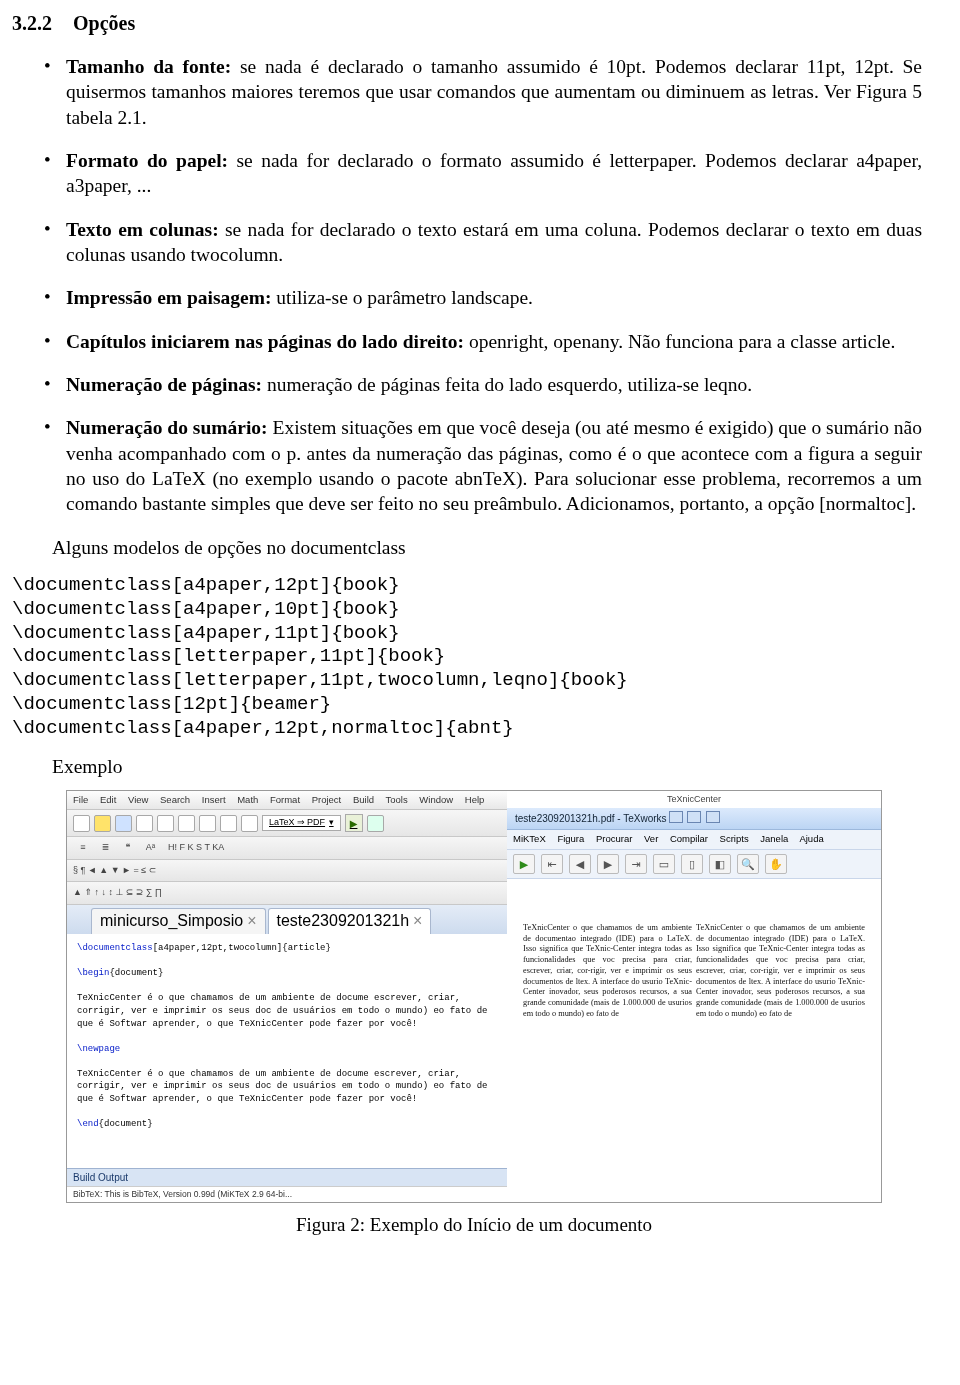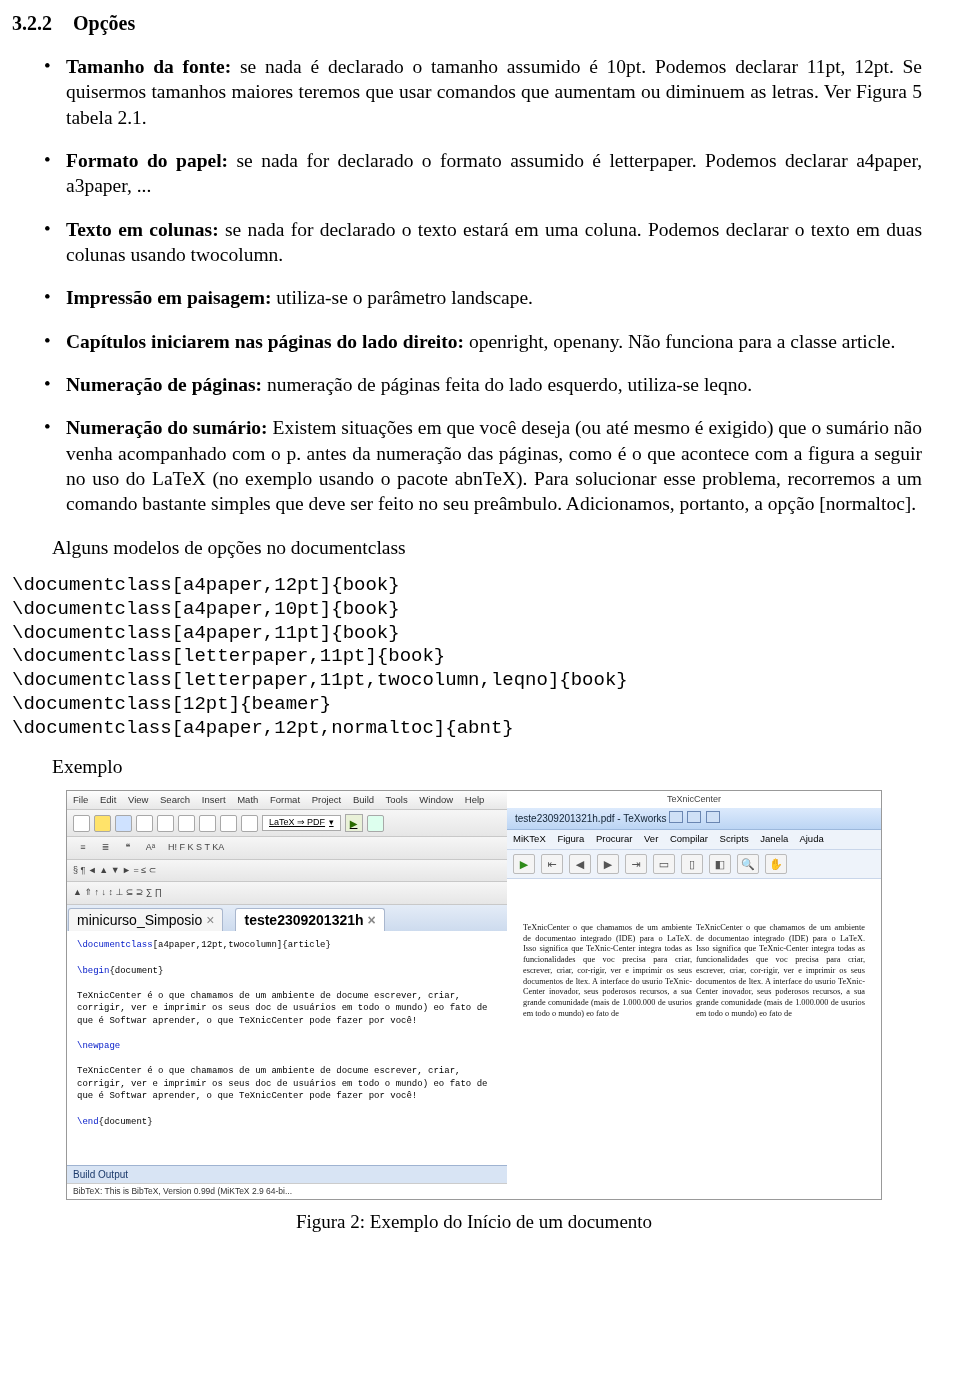--- a/index.html
+++ b/index.html
@@ -126,36 +126,36 @@
     .mock-tools2 {
       background: linear-gradient(#f6f6f6, #e6e6e6);
       padding: 5px 6px;
       border-bottom: 1px solid #c8c8c8;
       font-size: 9px;
       color: #444;
     }
     .mock-tools2 span.sym { display:inline-block; width: 20px; text-align:center; }
     .mock-tabs {
       background: linear-gradient(#e4ecf7, #cddbee);
-      padding: 3px 6px 0 1px;
+      padding: 3px 6px 0 24px;
       display: flex;
-      gap: 12px;
-      font-size: 14px;
+      gap: 2px;
+      font-size: 16px;
     }
     .mock-tab {
       background: #f5f5f5;
       border: 1px solid #a9b7ce;
       border-bottom: none;
       padding: 2px 8px;
       border-radius: 3px 3px 0 0;
       display: inline-flex;
       align-items: center;
       gap: 4px;
     }
-    .mock-tab.active { background: #fff; font-weight: bold; }
+    .mock-tab.active { background: #fff; font-weight: normal; }
     .mock-tab .x { color: #888; }
     .mock-editor {
       background: #fff;
       padding: 8px 10px;
       font-family: "Courier New", Courier, monospace;
       font-size: 9px;
       color: #000;
       line-height: 1.4;
       height: 218px;
       overflow: hidden;

